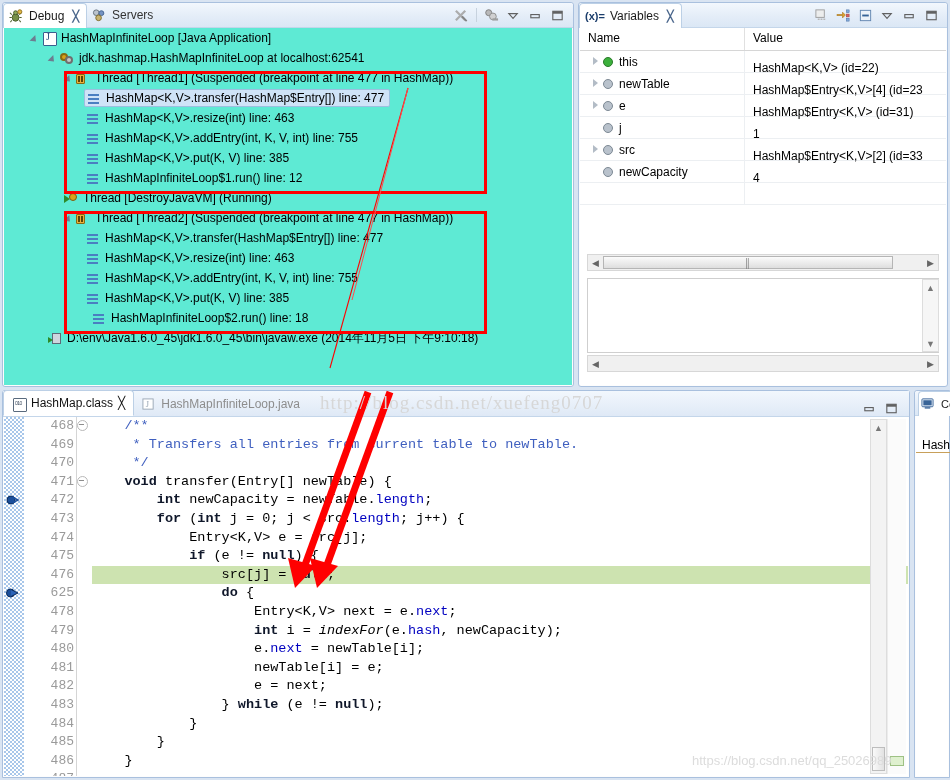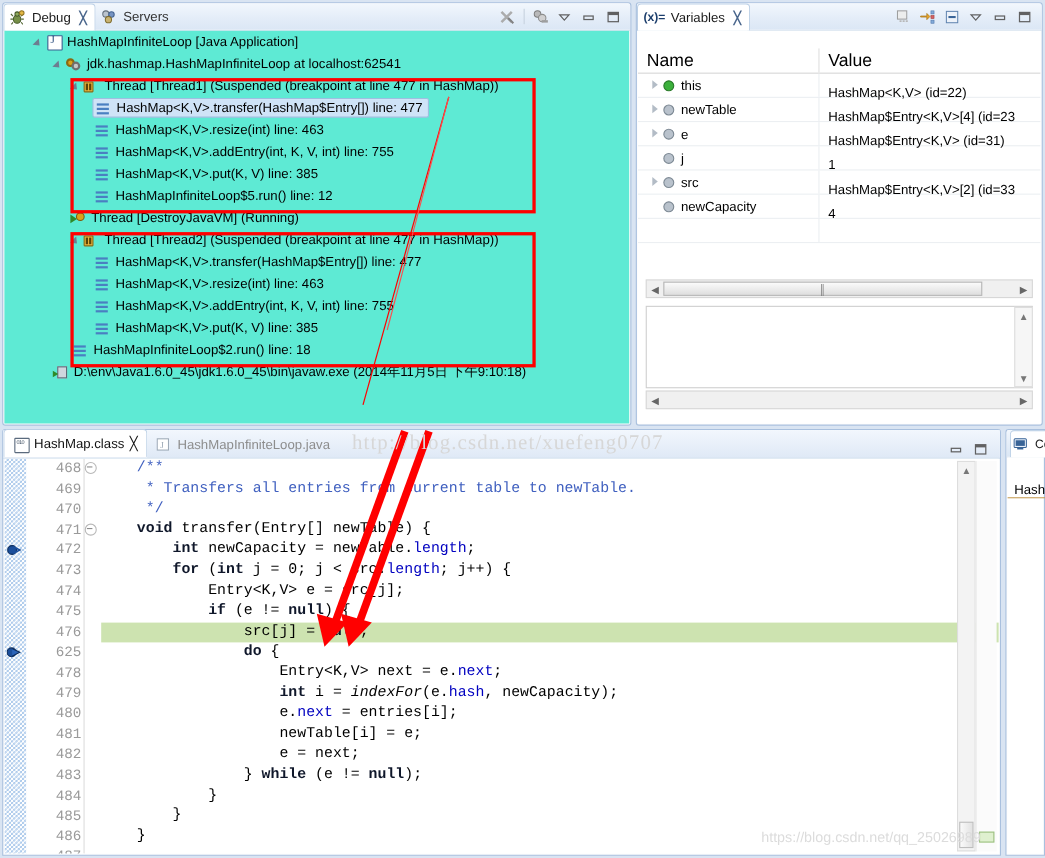--- a/index.html
+++ b/index.html
@@ -74,21 +74,21 @@
   .ic-proc::before{content:"";position:absolute;left:4px;top:1px;width:9px;height:11px;background:#cfd6de;border:1px solid #5e6a78;box-sizing:border-box;}
   .ic-proc::after{content:"";position:absolute;left:0;top:5px;border-left:5px solid #2e8b29;border-top:3px solid transparent;border-bottom:3px solid transparent;}
 
   .sel-frame{
     background:#cfe3f7;border:1px solid #9dbfe0;border-radius:2px;
     padding:0 5px 0 2px;display:inline-flex;align-items:center;height:18px;box-sizing:border-box;
   }
 
   
   .vtable{position:absolute;left:1px;right:1px;top:25px;bottom:1px;background:#fff;overflow:hidden;}
-  .vhead{height:22px;display:flex;border-bottom:1px solid #d6d6d6;background:#fff;font-size:16px;margin-top:16px;}
+  .vhead{height:22px;display:flex;border-bottom:1px solid #d6d6d6;background:#fff;font-size:12px;}
   .vhead div{padding:3px 0 0 8px;box-sizing:border-box;}
   .vcol-name{width:165px;border-right:1px solid #e0e0e0;}
   .vcol-value{flex:1;}
   .vrow{height:21px;display:flex;border-bottom:1px solid #eceff2;font-size:12px;align-items:center;}
   .vname{width:165px;display:flex;align-items:center;box-sizing:border-box;padding-left:10px;border-right:1px solid #eceff2;height:100%;}
   .vvalue{flex:1;padding-left:8px;white-space:nowrap;overflow:hidden;margin-top:12px;}
   .vtwist{width:13px;flex:0 0 13px;position:relative;height:12px;}
   .vtwist.has::before{content:"";position:absolute;left:3px;top:1px;width:0;height:0;
     border-left:5px solid transparent;border-top:4px solid transparent;border-bottom:4px solid transparent;
     border-left:5px solid #b3bcc6;}
@@ -250,21 +250,21 @@
     <div class="trow" style="padding-left:82px;">
       <span class="ic ic-frame"></span>
       <span class="tlabel">HashMap&lt;K,V&gt;.addEntry(int, K, V, int) line: 755</span>
     </div>
     <div class="trow" style="padding-left:82px;">
       <span class="ic ic-frame"></span>
       <span class="tlabel">HashMap&lt;K,V&gt;.put(K, V) line: 385</span>
     </div>
     <div class="trow" style="padding-left:82px;">
       <span class="ic ic-frame"></span>
-      <span class="tlabel">HashMapInfiniteLoop$5.run() line: 12</span>
+      <span class="tlabel">HashMapInfiniteLoop$1.run() line: 12</span>
     </div>
 
     <div class="trow" style="padding-left:60px;">
       <span class="ic ic-thread-run"></span>
       <span class="tlabel">Thread [DestroyJavaVM] (Running)</span>
     </div>
 
     <div class="trow" style="padding-left:60px;">
       <span class="twist open"></span>
       <span class="ic ic-thread-susp"></span>
@@ -279,21 +279,21 @@
       <span class="tlabel">HashMap&lt;K,V&gt;.resize(int) line: 463</span>
     </div>
     <div class="trow" style="padding-left:82px;">
       <span class="ic ic-frame"></span>
       <span class="tlabel">HashMap&lt;K,V&gt;.addEntry(int, K, V, int) line: 755</span>
     </div>
     <div class="trow" style="padding-left:82px;">
       <span class="ic ic-frame"></span>
       <span class="tlabel">HashMap&lt;K,V&gt;.put(K, V) line: 385</span>
     </div>
-    <div class="trow" style="padding-left:62px;">
+    <div class="trow" style="padding-left:88px;">
       <span class="ic ic-frame"></span>
       <span class="tlabel">HashMapInfiniteLoop$2.run() line: 18</span>
     </div>
 
     <div class="trow" style="padding-left:44px;">
       <span class="ic ic-proc"></span>
       <span class="tlabel">D:\env\Java1.6.0_45\jdk1.6.0_45\bin\javaw.exe (2014年11月5日 下午9:10:18)</span>
     </div>
   </div>
 </div>
@@ -510,21 +510,21 @@
         <div class="cline"><span class="cmt">     */</span></div>
         <div class="cline"><span class="kw">    void</span><span class="plain"> transfer(Entry[] newTable) {</span></div>
         <div class="cline"><span class="kw">        int</span><span class="plain"> newCapacity = newTable.</span><span class="fld">length</span><span class="plain">;</span></div>
         <div class="cline"><span class="kw">        for</span><span class="plain"> (</span><span class="kw">int</span><span class="plain"> j = 0; j &lt; src.</span><span class="fld">length</span><span class="plain">; j++) {</span></div>
         <div class="cline"><span class="plain">            Entry&lt;K,V&gt; e = src[j];</span></div>
         <div class="cline"><span class="kw">            if</span><span class="plain"> (e != </span><span class="kw">null</span><span class="plain">) {</span></div>
         <div class="cline hl"><span class="plain">                src[j] = </span><span class="kw">null</span><span class="plain">;</span></div>
         <div class="cline"><span class="kw">                do</span><span class="plain"> {</span></div>
         <div class="cline"><span class="plain">                    Entry&lt;K,V&gt; next = e.</span><span class="fld">next</span><span class="plain">;</span></div>
         <div class="cline"><span class="kw">                    int</span><span class="plain"> i = </span><span class="mth">indexFor</span><span class="plain">(e.</span><span class="fld">hash</span><span class="plain">, newCapacity);</span></div>
-        <div class="cline"><span class="plain">                    e.</span><span class="fld">next</span><span class="plain"> = entries[i];</span></div>
+        <div class="cline"><span class="plain">                    e.</span><span class="fld">next</span><span class="plain"> = newTable[i];</span></div>
         <div class="cline"><span class="plain">                    newTable[i] = e;</span></div>
         <div class="cline"><span class="plain">                    e = next;</span></div>
         <div class="cline"><span class="plain">                } </span><span class="kw">while</span><span class="plain"> (e != </span><span class="kw">null</span><span class="plain">);</span></div>
         <div class="cline"><span class="plain">            }</span></div>
         <div class="cline"><span class="plain">        }</span></div>
         <div class="cline"><span class="plain">    }</span></div>
       </div>
 
     <div class="vscroll" style="right:21px;top:2px;bottom:2px;width:17px;background:#f3f3f3;">
       <div class="up">▲</div>

